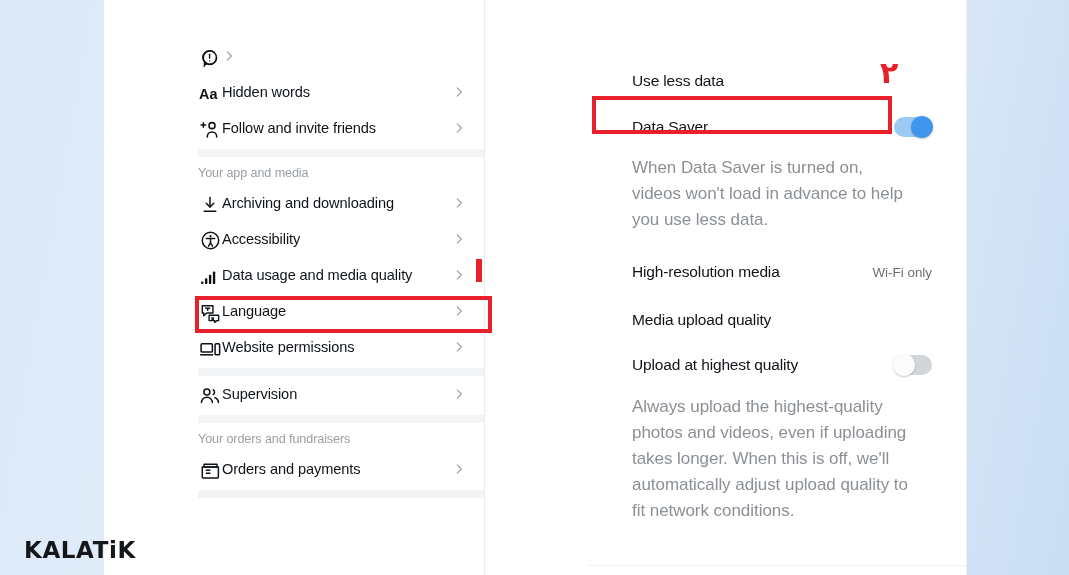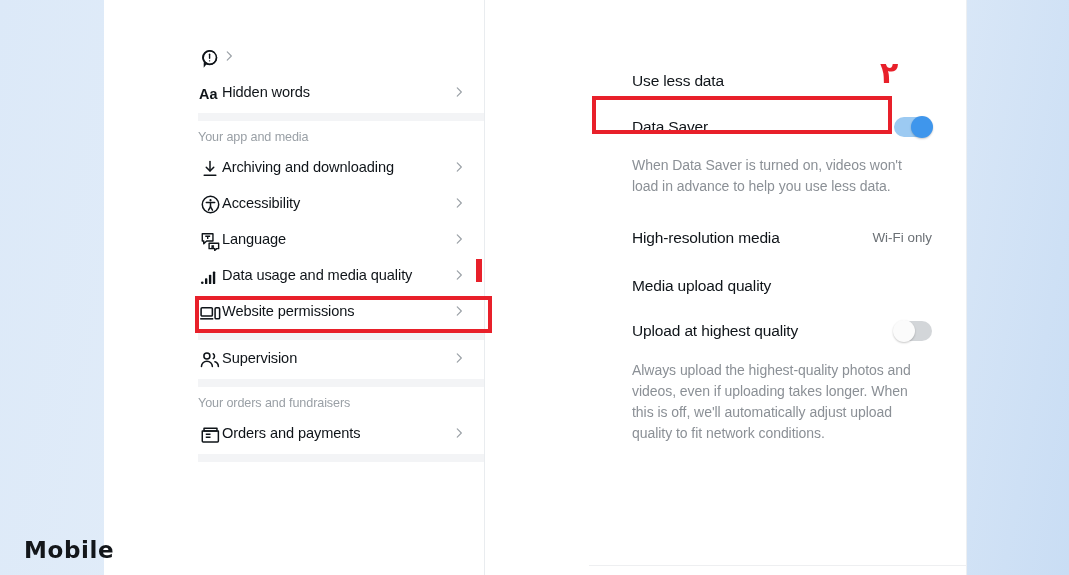--- a/index.html
+++ b/index.html
@@ -126,21 +126,21 @@
   .r-label {
     font-size: 15.5px;
     color: #0f1419;
     letter-spacing: -0.15px;
   }
   .r-value {
     font-size: 13.4px;
     color: #6b7075;
   }
   .r-desc {
-    font-size: 14px;
+    font-size: 17px;
     color: #8b9096;
     line-height: 1.52;
     letter-spacing: -0.05px;
     max-width: 284px;
   }
 
   
   .toggle {
     width: 38px;
     height: 20px;
@@ -256,20 +256,36 @@
         </svg>
       </span>
       <span class="lbl">Hidden words</span>
       <span class="chev">
         <svg width="14" height="14" viewBox="0 0 24 24" fill="none" stroke="#9aa0a6" stroke-width="2" stroke-linecap="round" stroke-linejoin="round">
             <path d="M9 5l7 7-7 7"></path>
           </svg>
       </span>
     </div>
 
+    <div class="row">
+      <span class="ic">
+        <svg width="22" height="20" viewBox="0 0 24 22" fill="none" stroke="#0f1419" stroke-width="1.7" stroke-linecap="round">
+          <path d="M2.2 5.5h5"></path>
+            <path d="M4.7 3v5"></path>
+          <circle cx="14.2" cy="6.2" r="3.3"></circle>
+          <path d="M9 18.6c0-3.1 2.3-5.4 5.2-5.4s5.2 2.3 5.2 5.4"></path>
+        </svg>
+      </span>
+      <span class="lbl">Follow and invite friends</span>
+      <span class="chev">
+        <svg width="14" height="14" viewBox="0 0 24 24" fill="none" stroke="#9aa0a6" stroke-width="2" stroke-linecap="round" stroke-linejoin="round">
+            <path d="M9 5l7 7-7 7"></path>
+          </svg>
+      </span>
+    </div>
 
     <div class="band"></div>
     <div class="sect-title">Your app and media</div>
 
     <div class="row">
       <span class="ic">
         <svg width="20" height="20" viewBox="0 0 24 24" fill="none" stroke="#0f1419" stroke-width="1.8" stroke-linecap="round" stroke-linejoin="round">
           <path d="M12 3v11"></path>
             <path d="M7.5 10l4.5 4.5L16.5 10"></path>
             <path d="M5 19.5h14"></path>
@@ -297,45 +313,45 @@
       <span class="lbl">Accessibility</span>
       <span class="chev">
         <svg width="14" height="14" viewBox="0 0 24 24" fill="none" stroke="#9aa0a6" stroke-width="2" stroke-linecap="round" stroke-linejoin="round">
             <path d="M9 5l7 7-7 7"></path>
           </svg>
       </span>
     </div>
 
     <div class="row">
       <span class="ic">
+        <svg width="21" height="20" viewBox="0 0 24 22" fill="#0f1419">
+          <circle cx="2.6" cy="17.6" r="1.5"></circle>
+          <rect x="5.7" y="12.4" width="2.7" height="6.7" rx="1"></rect>
+          <rect x="10.2" y="8.4" width="2.7" height="10.7" rx="1"></rect>
+          <rect x="14.7" y="4.6" width="2.7" height="14.5" rx="1"></rect>
+        </svg>
+      </span>
+      <span class="lbl">Data usage and media quality</span>
+      <span class="chev">
+        <svg width="14" height="14" viewBox="0 0 24 24" fill="none" stroke="#9aa0a6" stroke-width="2" stroke-linecap="round" stroke-linejoin="round">
+            <path d="M9 5l7 7-7 7"></path>
+          </svg>
+      </span>
+    </div>
+
+    <div class="row">
+      <span class="ic">
         <svg width="21" height="21" viewBox="0 0 24 24" fill="none" stroke="#0f1419" stroke-width="1.6" stroke-linejoin="round">
           <path d="M2.6 4.2h12.2v8.4H7.6l-3.3 3.1v-3.1H2.6z"></path>
           <path d="M6 7.2h5.6M8.8 7.2v3.2"></path>
           <path d="M10.4 15.2h10.9v6.1h-2.2l-2.3 2v-2h-6.4z" fill="#fff"></path>
           <path d="M13.2 17.6l2.6 2.6M15.8 17.6l-2.6 2.6"></path>
         </svg>
       </span>
       <span class="lbl">Language</span>
-      <span class="chev">
-        <svg width="14" height="14" viewBox="0 0 24 24" fill="none" stroke="#9aa0a6" stroke-width="2" stroke-linecap="round" stroke-linejoin="round">
-            <path d="M9 5l7 7-7 7"></path>
-          </svg>
-      </span>
-    </div>
-
-    <div class="row">
-      <span class="ic">
-        <svg width="21" height="20" viewBox="0 0 24 22" fill="#0f1419">
-          <circle cx="2.6" cy="17.6" r="1.5"></circle>
-          <rect x="5.7" y="12.4" width="2.7" height="6.7" rx="1"></rect>
-          <rect x="10.2" y="8.4" width="2.7" height="10.7" rx="1"></rect>
-          <rect x="14.7" y="4.6" width="2.7" height="14.5" rx="1"></rect>
-        </svg>
-      </span>
-      <span class="lbl">Data usage and media quality</span>
       <span class="chev">
         <svg width="14" height="14" viewBox="0 0 24 24" fill="none" stroke="#9aa0a6" stroke-width="2" stroke-linecap="round" stroke-linejoin="round">
             <path d="M9 5l7 7-7 7"></path>
           </svg>
       </span>
     </div>
 
     <div class="row">
       <span class="ic">
         <svg width="22" height="20" viewBox="0 0 24 22" fill="none" stroke="#0f1419" stroke-width="1.7" stroke-linejoin="round">
@@ -440,14 +456,14 @@
     <div class="r-desc" style="margin-top:12px;">Always upload the highest-quality photos and videos, even if uploading takes longer. When this is off, we'll automatically adjust upload quality to fit network conditions.</div>
   </div>
 
   <div class="bottom-hair"></div>
 
   <div class="redbox" id="redbox-data-usage"></div>
   <div class="redbox" id="redbox-data-saver"></div>
   <div class="marker" id="marker-one"></div>
   <div class="marker" id="marker-two">٢</div>
 
-  <div class="watermark">Mobile</div>
+  <div class="watermark">KALATiK</div>
 </div>
 
 </body></html>

